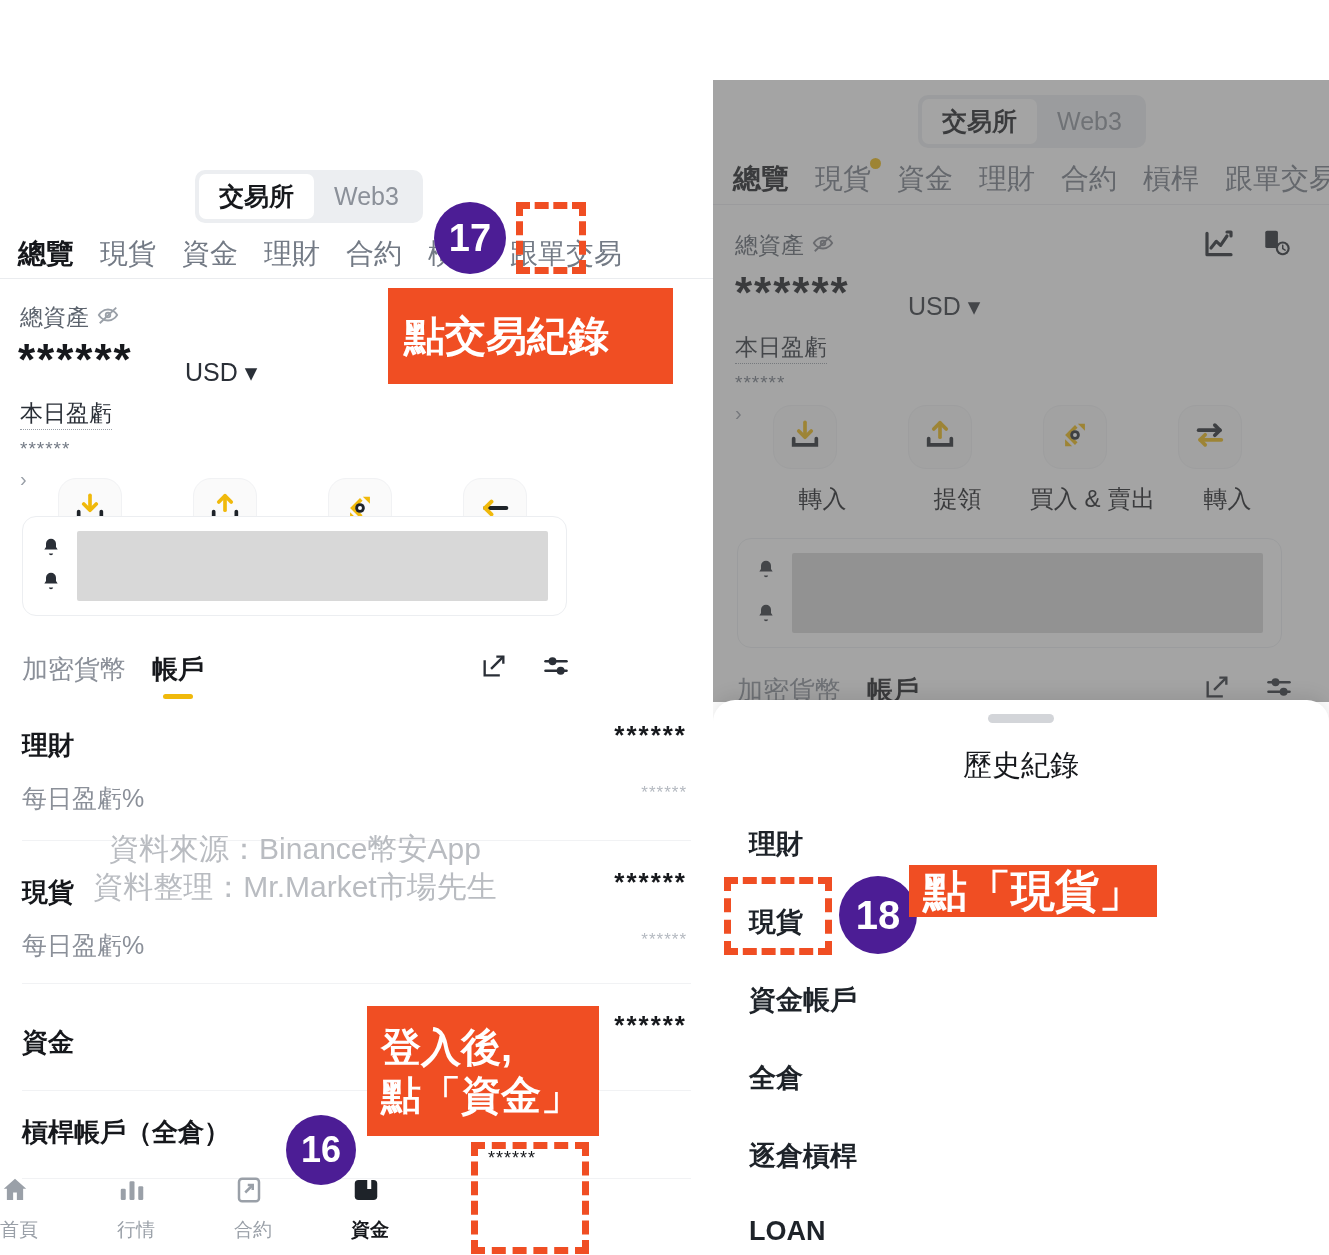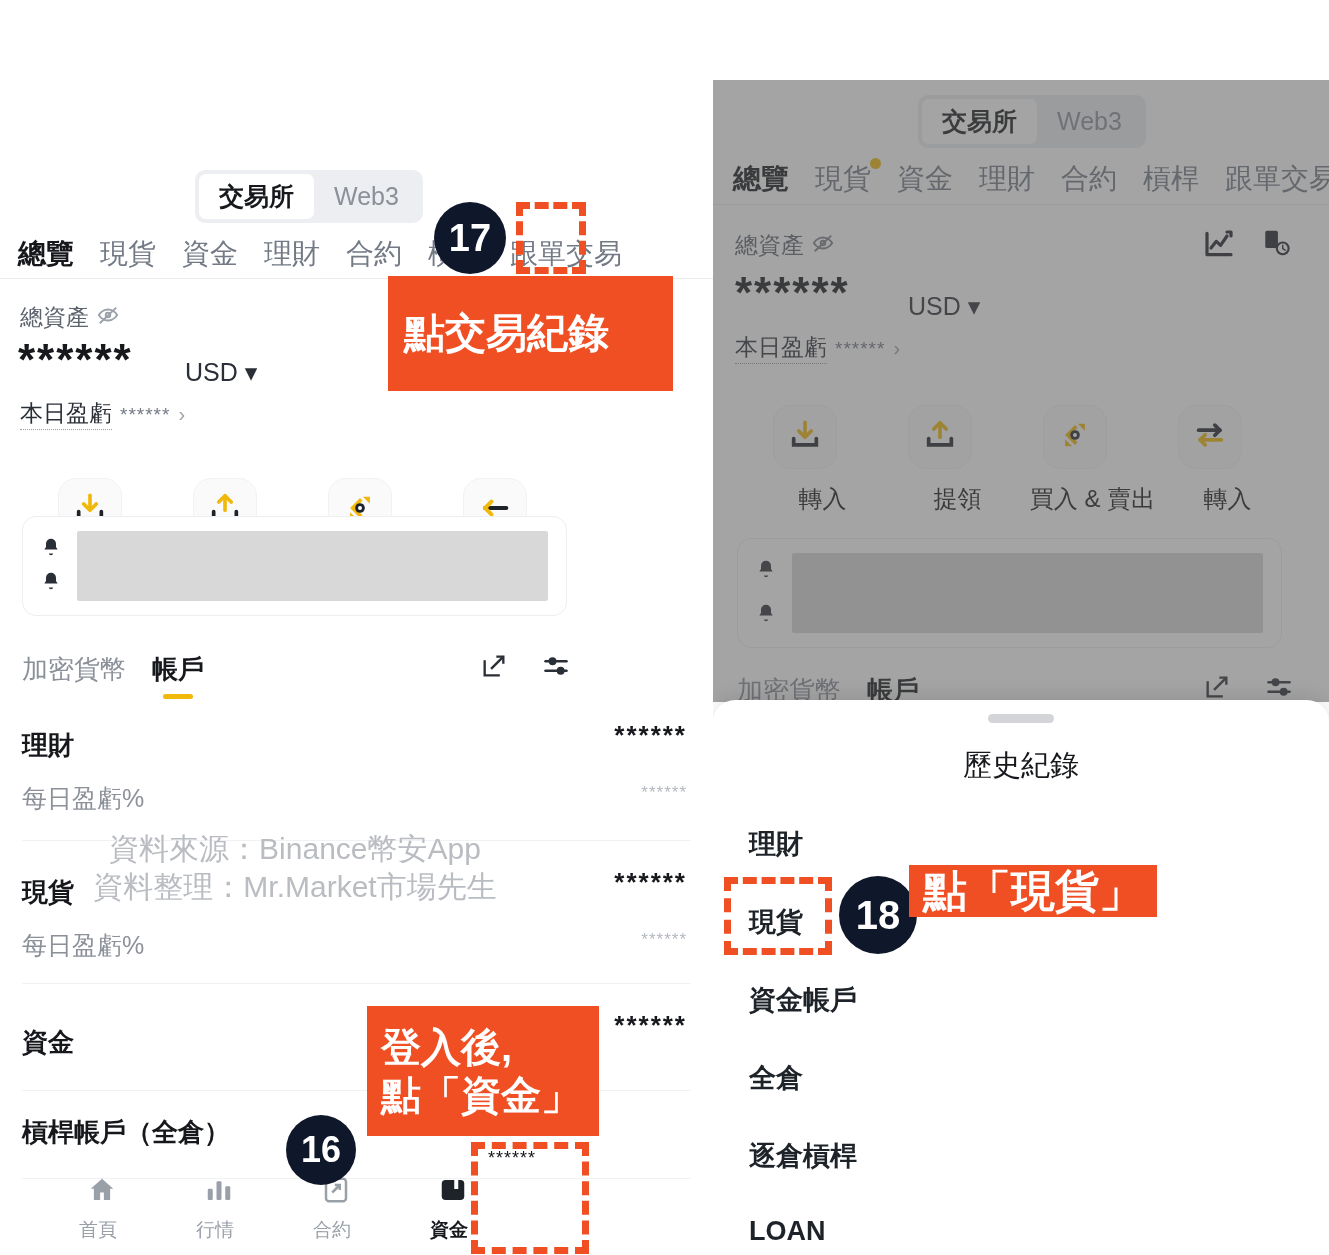--- a/index.html
+++ b/index.html
@@ -78,21 +78,21 @@
   }
   .asset-value {
     position: absolute; font-size: 44px; font-weight: bold; color: #16181c;
     letter-spacing: 2px; white-space: nowrap;
   }
   .asset-cur {
     position: absolute; font-size: 25px; color: #2a2f37; white-space: nowrap;
   }
   .pnl-row {
     position: absolute; font-size: 23px; color: #2a2f37;
-    display: flex; align-items: baseline; gap: 8px; white-space: nowrap;
+    display: flex; align-items: baseline; gap: 8px; white-space: nowrap; flex-direction: column;
   }
   .pnl-row .label { border-bottom: 1px dotted #9aa0a8; }
   .pnl-row .stars { color: #737a85; font-size: 19px; letter-spacing: 1px; }
   .pnl-row .chev { color: #9aa0a8; font-size: 20px; }
 
   .head-icons { position: absolute; display: flex; align-items: center; gap: 26px; }
 
   
   .actions { position: absolute; display: flex; }
   .action { width: 135px; display: flex; flex-direction: column; align-items: center; }
@@ -138,21 +138,21 @@
   .acct-sub {
     position: absolute; left: 22px; font-size: 25px; color: #8b9099; text-align: center;
   }
   .acct-sub-val {
     position: absolute; right: 26px; font-size: 17px; color: #b4b9c0; letter-spacing: 1px;
   }
   .acct-sep { position: absolute; left: 22px; right: 22px; height: 1px; background: #f1f2f4; }
 
   
   .bottomnav { position: absolute; display: flex; }
-  .nav-item { display: flex; flex-direction: column; align-items: flex-end; width: 117px; }
+  .nav-item { display: flex; flex-direction: column; align-items: flex-start; width: 117px; }
   .nav-label { margin-top: 8px; font-size: 19px; color: #9aa0a8; white-space: nowrap; }
   .nav-item.active .nav-label { color: #16181c; font-weight: bold; }
   .nav-stars {
     position: absolute; font-size: 18px; color: #16181c; letter-spacing: 1px;
   }
 
   
   .sheet {
     position: absolute; left: 0; bottom: 0; width: 100%;
     background: #ffffff; border-radius: 22px 22px 0 0; z-index: 50;
@@ -172,21 +172,21 @@
   }
 
   
   .callout {
     position: absolute; background: #f04e23; color: #ffffff;
     font-weight: bold; z-index: 90; display: flex; flex-direction: column;
     justify-content: center;
   }
   .callout .line { white-space: nowrap; }
   .badge-num {
-    position: absolute; border-radius: 50%; background: #0f172a; color: #ffffff;
+    position: absolute; border-radius: 50%; background: #4c1d95; color: #ffffff;
     display: flex; align-items: center; justify-content: center;
     font-weight: bold; z-index: 95;
   }
   .dashbox {
     position: absolute; border: 7px dashed #f04e23; z-index: 92;
     background: transparent;
   }
 
   
   .watermark {
@@ -417,21 +417,21 @@
       </div>
     </div>
 
     <div class="watermark" style="left:70px; top:750px; width:450px;">
       <span class="wm-line">資料來源：Binance幣安App</span>
       <span class="wm-line">資料整理：Mr.Market市場先生</span>
     </div>
 
     <div class="dashbox" style="left:516px; top:122px; width:70px; height:72px;"></div>
     <div class="badge-num" style="left:434px; top:122px; width:72px; height:72px; font-size:38px;">17</div>
-    <div class="callout" style="left:388px; top:196px; width:285px; height:115px; padding:10px 16px; font-size:41px; line-height:1.18;">
+    <div class="callout" style="left:388px; top:208px; width:285px; height:96px; padding:10px 16px; font-size:41px; line-height:1.18;">
       <span class="line">點交易紀錄</span>
     </div>
 
     <div class="badge-num" style="left:286px; top:1035px; width:70px; height:70px; font-size:36px;">16</div>
     <div class="callout" style="left:367px; top:926px; width:232px; height:130px; padding:6px 14px; font-size:40px; line-height:1.2;justify-content:center;">
       <span class="line">登入後,</span>
       <span class="line">點「資金」</span>
     </div>
     <div class="dashbox" style="left:471px; top:1062px; width:118px; height:112px;"></div>
   </div>

